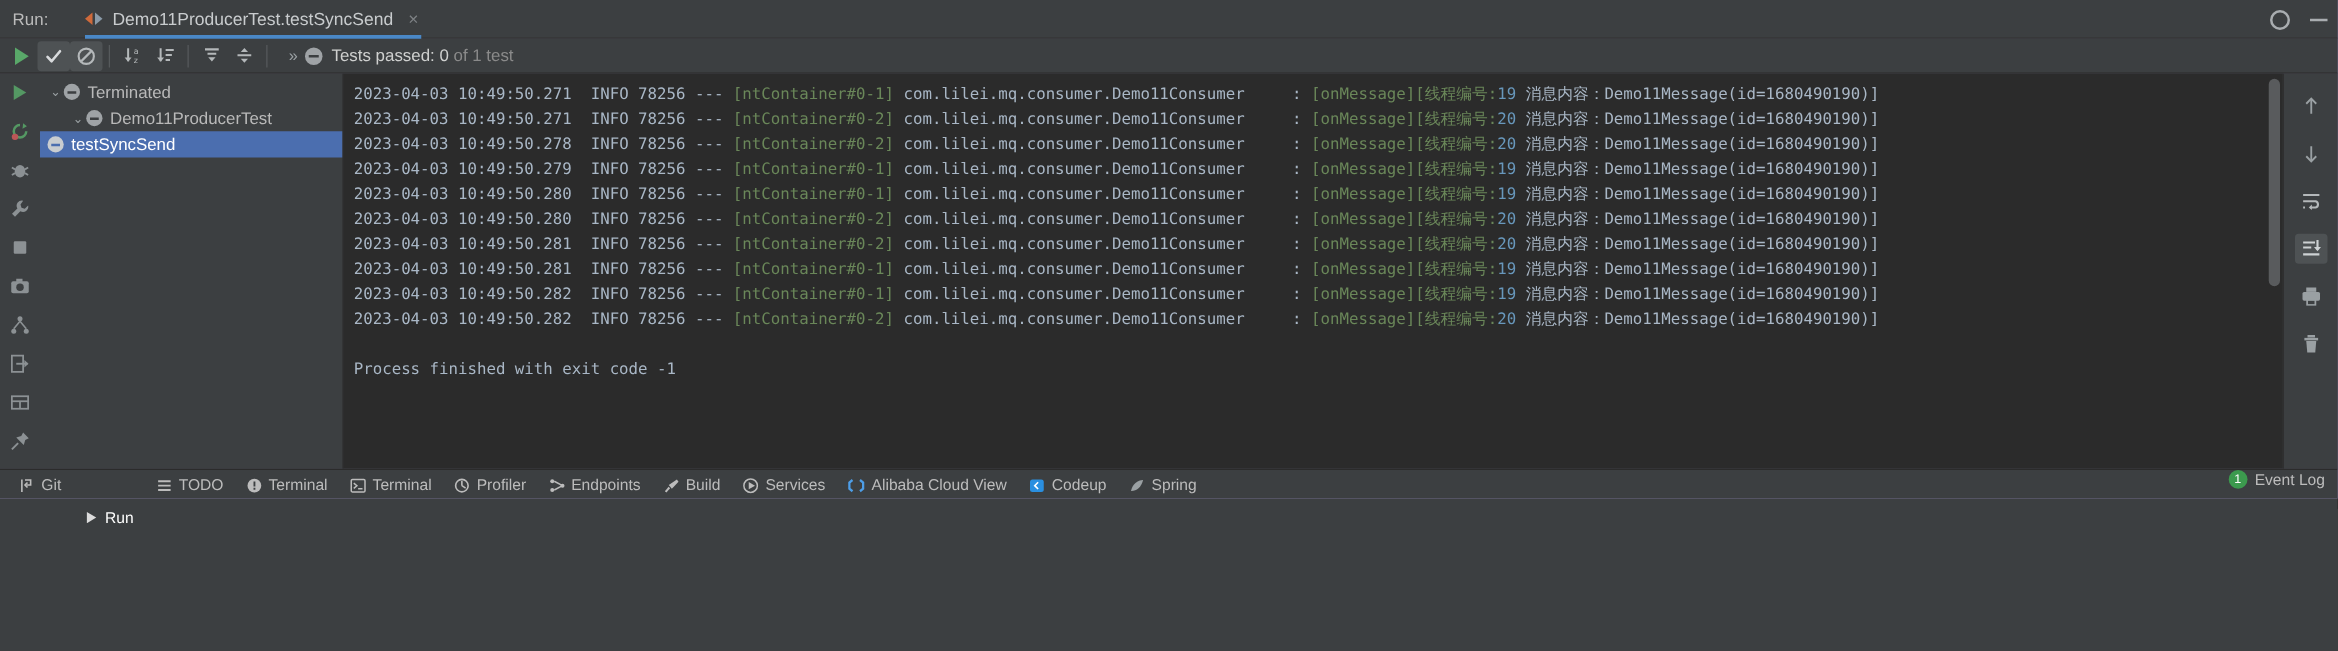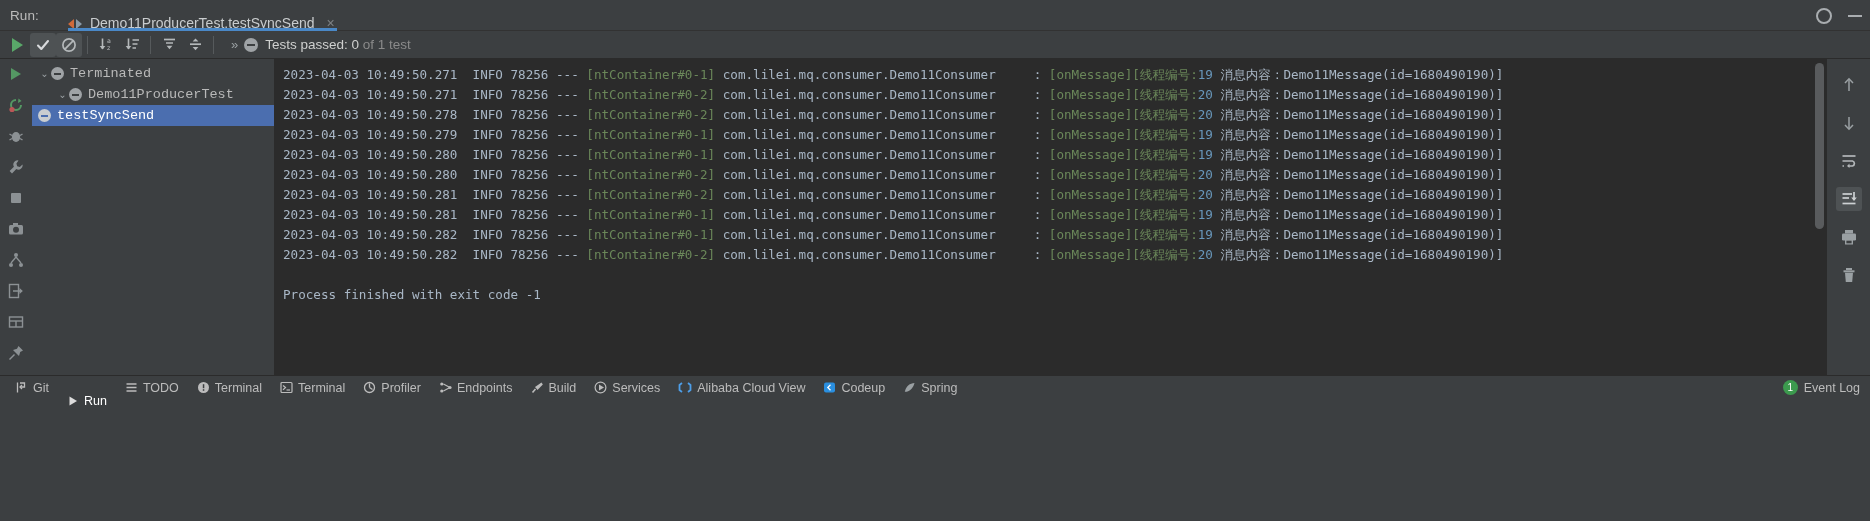--- a/index.html
+++ b/index.html
@@ -13,21 +13,21 @@
   }
   .app { position:relative; width:1870px; height:399px; display:flex; flex-direction:column; background:#c4b5fd; }
 
   
   .titlebar {
     height:31px; background:#3c3f41; display:flex; align-items:center;
     position:relative; flex:0 0 31px; border-bottom:1px solid #323232;
   }
   .run-label { margin-left:10px; font-size:13.5px; color:#bbbbbb; letter-spacing:.1px; }
   .tab {
-    margin-left:23px; height:31px; display:flex; align-items:flex-end; gap:8px;
+    margin-left:23px; height:31px; display:flex; align-items:center; gap:8px;
     position:relative; padding:0 10px 0 6px;
   }
   .tab.active::after {
     content:""; position:absolute; left:6px; right:8px; bottom:0; height:3px; background:#4a88c7;
   }
   .tab-title { font-size:14px; color:#c9ccce; white-space:nowrap; }
   .tab-close { font-size:14px; color:#7d8184; margin-left:4px; cursor:default; }
   .run-config-ico { width:14px; height:14px; position:relative; display:inline-block; }
   .run-config-ico::before{
     content:""; position:absolute; left:0; top:2px; width:0; height:0;
@@ -76,21 +76,21 @@
   }
   .row { height:21px; display:flex; align-items:center; padding-left:6px; white-space:nowrap; }
   .row.sel { background:#4b6eaf; }
   .row .arrow { width:13px; color:#9aa0a3; font-size:10px; display:inline-block; text-align:center; }
   .row .mico {
     width:13px;height:13px;border-radius:50%;background:#9fa3a6;position:relative;margin-right:6px;flex:0 0 13px;
   }
   .row .mico::after{content:"";position:absolute;left:3px;top:5.5px;width:7px;height:2px;background:#3c3f41;}
   .row.sel .mico { background:#c9cdd0; }
   .row.sel .mico::after { background:#4b6eaf; }
-  .row .lbl { color:#b9b9b9;font-family:Liberation Mono, monospace; }
+  .row .lbl { color:#b9b9b9; }
   .row.sel .lbl { color:#ffffff; }
   .ind1 { padding-left:6px; }
   .ind2 { padding-left:24px; }
   .ind3 { }
 
   
   .console-wrap { flex:1 1 auto; position:relative; background:#2b2b2b; min-width:0; overflow:hidden; }
   .console {
     position:absolute; inset:0 18px 0 0; padding:6px 0 0 8px; overflow:hidden;
     font-family:"DejaVu Sans Mono","Liberation Mono",monospace; font-size:12.6px; line-height:20px;
@@ -114,21 +114,21 @@
   
   .rightrail {
     width:44px; flex:0 0 44px; background:#3c3f41; display:flex; flex-direction:column;
     align-items:center; padding-top:14px; gap:14px; border-left:1px solid #2b2b2b;
   }
   .rr-btn { width:26px;height:24px;display:flex;align-items:center;justify-content:center;border-radius:3px; }
   .rr-btn.toggled { background:#4e5254; }
 
   
   .statusbar {
-    height:24px; flex:0 0 24px; background:#3c3f41; display:flex; align-items:center;
+    height:24px; flex:0 0 24px; background:#3c3f41; display:flex; align-items:flex-start;
     padding-left:6px; gap:0; border-top:1px solid #2b2b2b; position:relative;
   }
   .sb-item { display:flex; align-items:center; gap:5px; padding:0 9px; height:24px; font-size:12.5px; color:#bcbcbc; white-space:nowrap; }
   .sb-item.active { color:#ffffff;margin-top:26px; }
   .sb-right { position:absolute; right:10px; display:flex; align-items:center; gap:6px; font-size:12.5px; color:#bcbcbc; }
   .badge { width:15px;height:15px;border-radius:50%;background:#3c9a4e;color:#fff;font-size:10px;display:flex;align-items:center;justify-content:center; }
   svg { display:block; }
 </style>
 </head>
 <body>

